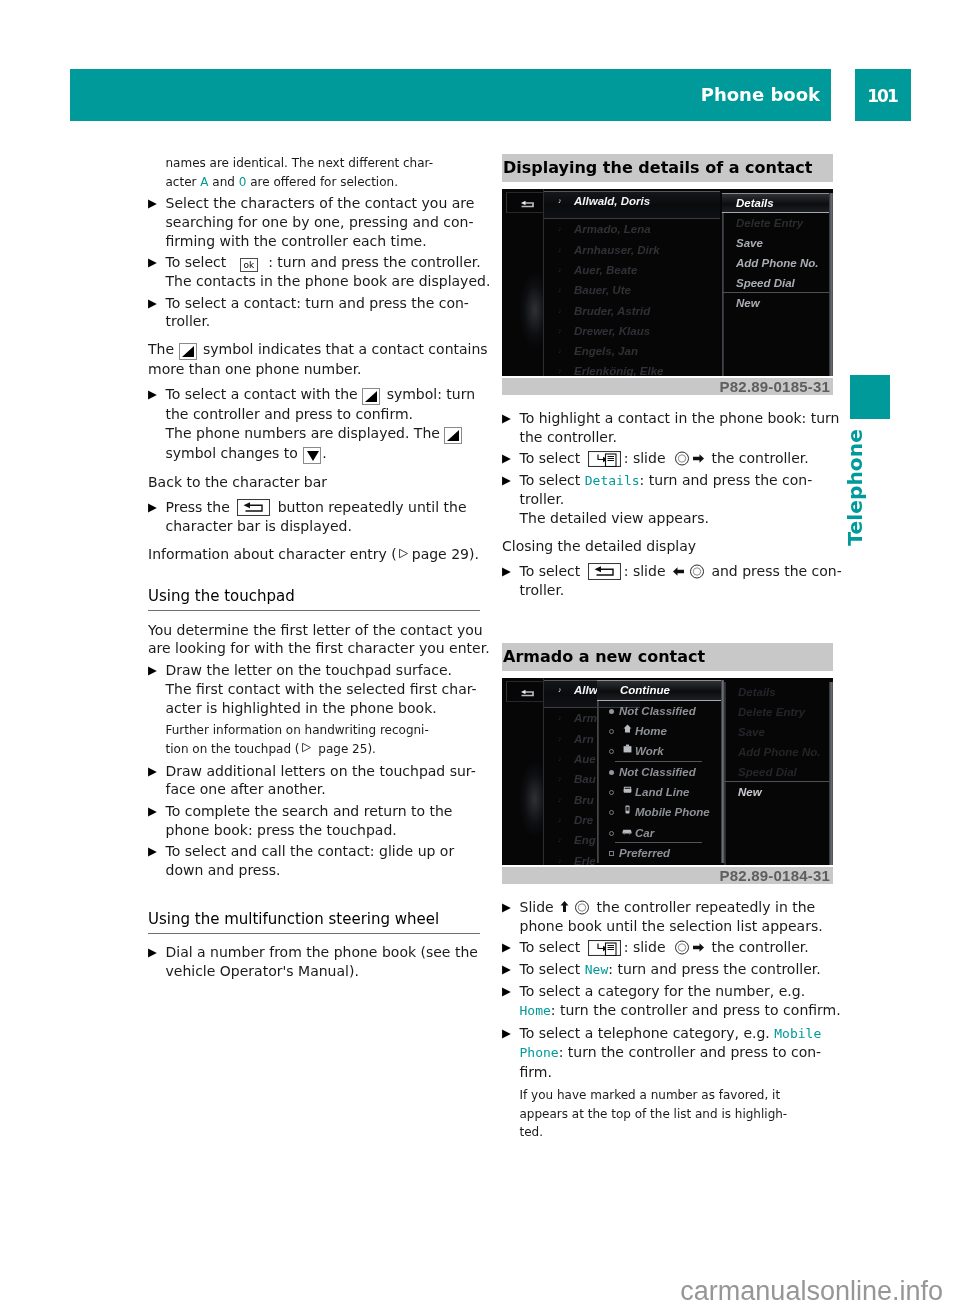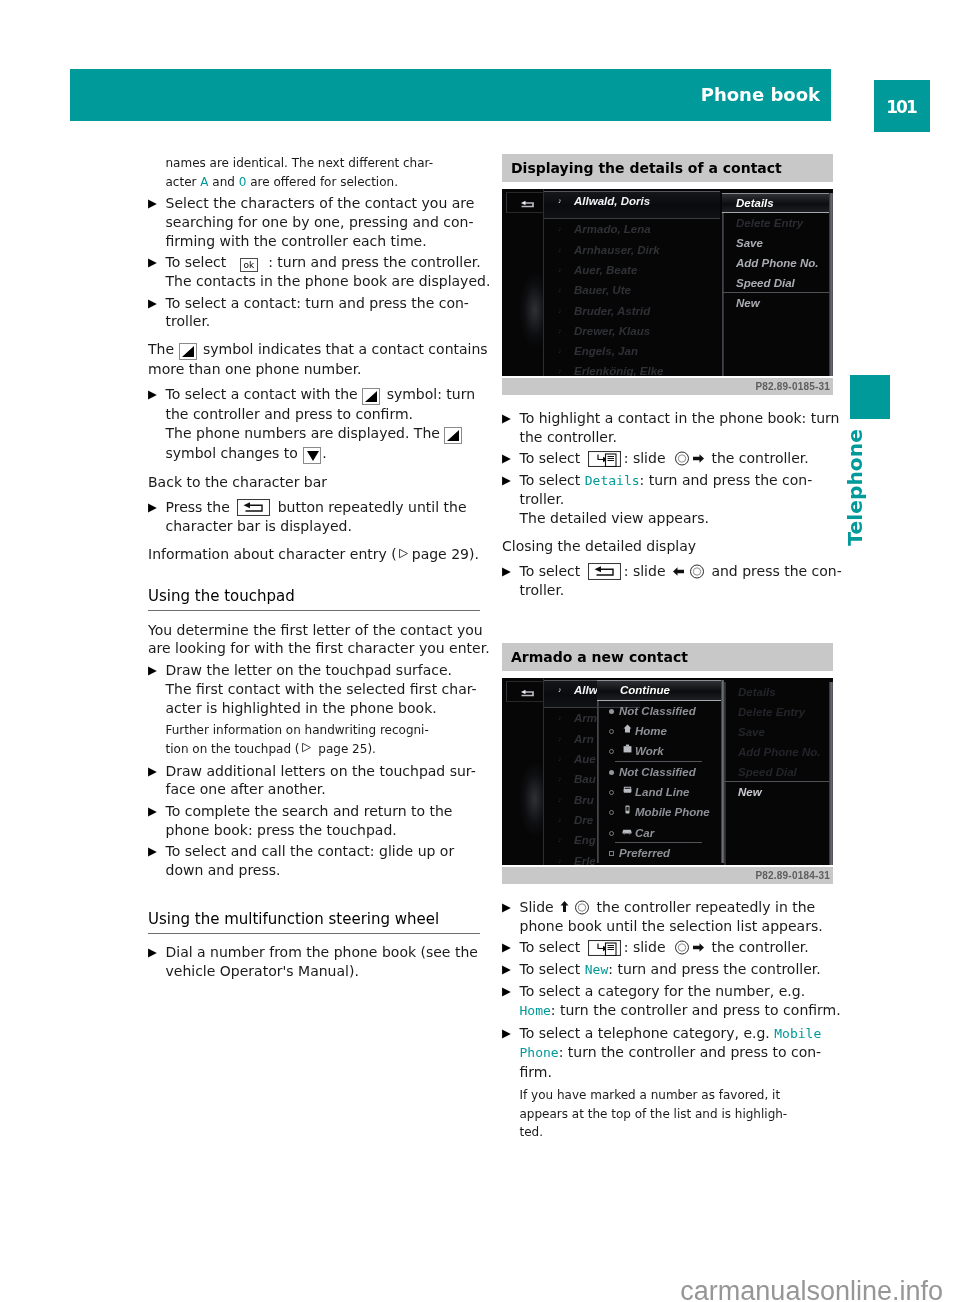--- a/index.html
+++ b/index.html
@@ -6,23 +6,23 @@
   html,body{margin:0;padding:0;}
   body{width:960px;height:1302px;background:#ffffff;
        font-family:"DejaVu Sans",sans-serif;color:#1a1a1a;
        -webkit-font-smoothing:antialiased;}
   .page{position:relative;width:960px;height:1302px;overflow:hidden;}
 
   
   .hdr-bar{position:absolute;left:70px;top:69px;width:761px;height:52px;background:#009a9a;}
   .hdr-title{position:absolute;right:11px;top:0;height:52px;line-height:52px;
              color:#ffffff;font-weight:bold;font-size:18px;}
-  .hdr-num{position:absolute;left:874px;top:69px;width:56px;height:52px;
+  .hdr-num{position:absolute;left:855px;top:69px;width:56px;height:52px;
            background:#009a9a;color:#fff;font-weight:bold;font-size:17px;
-           letter-spacing:-2px;text-indent:-2px;text-align:center;line-height:54px;margin-top:11px;}
+           letter-spacing:-2px;text-indent:-2px;text-align:center;line-height:54px;}
 
   
   .col{position:absolute;top:154px;width:332px;}
   .col-left{left:148px;}
   .col-right{left:502px;}
 
   p{margin:0;font-size:14px;line-height:18.75px;}
   .blk{margin-bottom:2.8px;}
   .pblk{margin-top:9.3px;margin-bottom:6.1px;}
   .col > .blk:first-child{margin-top:0;}
@@ -36,22 +36,22 @@
      padding-bottom:4px;border-bottom:1.6px solid #6f6f6f;}
   .afterh{margin-top:9.5px;}
   h2.h2b{margin-top:30px;}
   .pgap{margin-top:4.0px;}
 
   .cy{color:#009a9a;}
   .mono{font-family:"DejaVu Sans Mono",monospace;color:#009a9a;font-size:13px;letter-spacing:0px;}
 
   
   .cap2{margin-top:43.5px;}
-  .cap{background:#c8c8c8;font-size:14px;font-weight:bold;color:#000;
-       height:28px;line-height:28px;padding-left:9px;width:331px;
+  .cap{background:#c8c8c8;font-size:16px;font-weight:bold;color:#000;
+       height:28px;line-height:28px;padding-left:1px;width:331px;
        box-sizing:border-box;}
 
   
   .shot{position:relative;width:331px;margin-top:7px;margin-bottom:13.8px;}
   .scr{position:relative;width:331px;height:187px;background:#060607;
        box-sizing:border-box;overflow:hidden;filter:blur(0.42px);
        font-family:"Liberation Sans",sans-serif;}
   .scr-side{position:absolute;left:0;top:0;width:42px;height:100%;}
   .scr-side::after{content:"";position:absolute;right:0;top:0;width:1px;height:100%;
        background:#2b2d32;}
@@ -109,21 +109,21 @@
   .crow.div{box-sizing:border-box;}
   .crow.div::after{content:"";position:absolute;left:18px;right:22px;bottom:0;height:1px;background:#53555b;}
   .cmk{position:absolute;left:12px;top:8px;width:5px;height:5px;}
   .cmk.dot{background:#93969b;border-radius:50%;}
   .cmk.ring{border:1.1px solid #7a7d83;border-radius:50%;box-sizing:border-box;}
   .cmk.sq{border:1.1px solid #7a7d83;box-sizing:border-box;}
   .cic{position:absolute;left:24px;top:0;width:12px;height:20.3px;
        line-height:20.3px;font-size:9px;color:#aeb1b6;text-align:center;}
   .shot-cap{position:relative;width:331px;height:17px;margin-top:2px;background:#c8c8c8;
        box-sizing:border-box;text-align:right;padding-right:3px;
-       font-family:"Liberation Sans",sans-serif;font-size:10px;font-weight:bold;
+       font-family:"Liberation Sans",sans-serif;font-size:15px;font-weight:bold;
        color:#5e5e5e;line-height:18px;letter-spacing:.2px;}
 
   
   .tab-box{position:absolute;left:850px;top:375px;width:40px;height:44px;background:#009a9a;}
   .tab-text{position:absolute;left:843px;top:429px;
             color:#009a9a;font-weight:bold;font-size:20.3px;letter-spacing:0px;
             writing-mode:vertical-rl;transform:rotate(180deg);transform-origin:center;}
 
   .footer{position:absolute;left:400px;top:1278px;width:543px;text-align:right;
           color:#969696;font-size:27px;line-height:27px;

